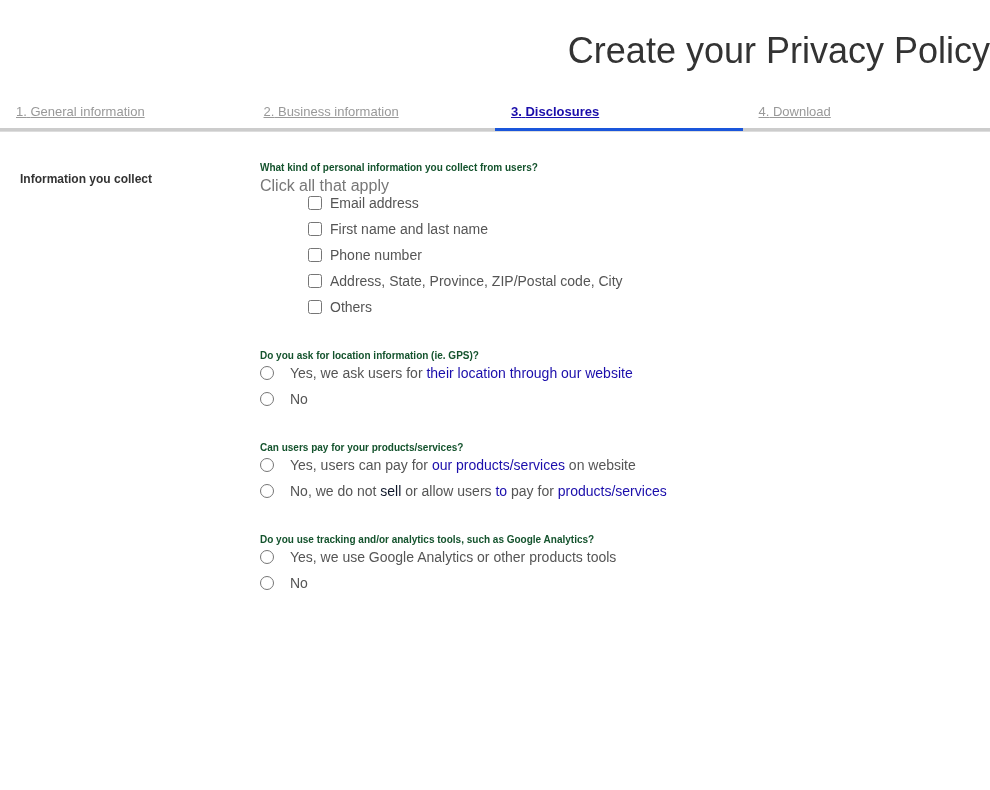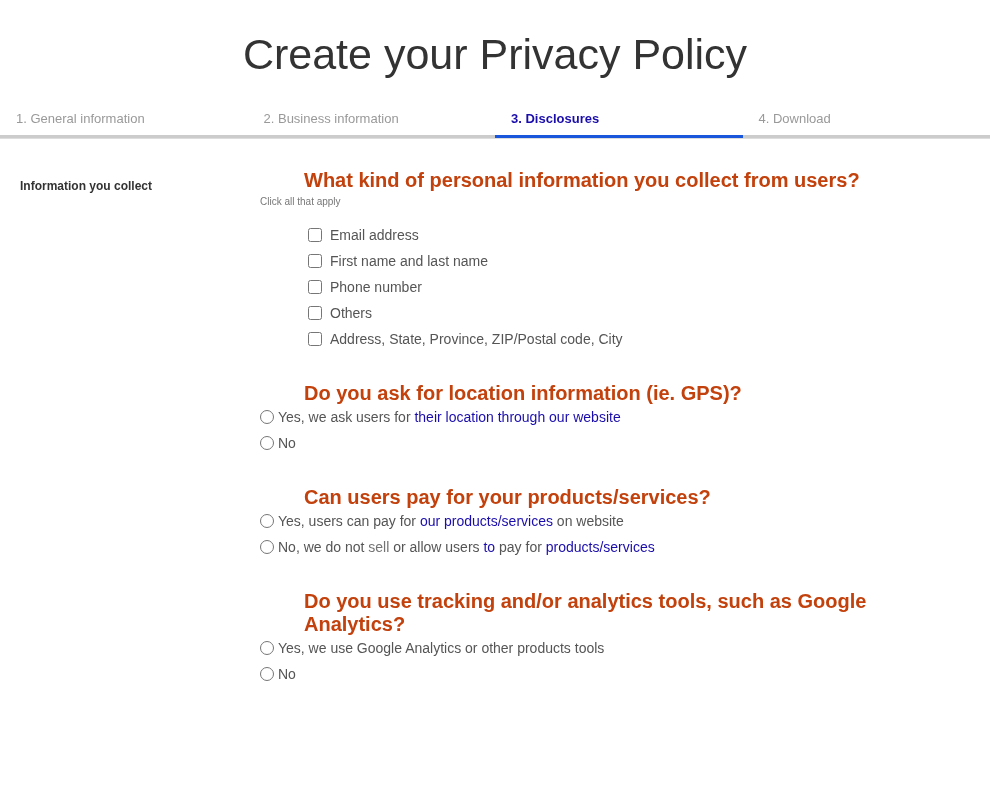--- a/index.html
+++ b/index.html
@@ -1,38 +1,39 @@
 <!DOCTYPE html>
 <html><head>
   <meta charset="utf-8">
   <style>
     * { box-sizing: border-box; margin: 0; padding: 0; }
     body { font-family: Arial, sans-serif; background: #fff; color: #333; font-size: 14px; }
 
     .page-title {
-      text-align: center;
-      font-size: 43px;
+      text-align: right;
+      font-size: 36px;
       font-weight: 300;
       color: #333;
       padding: 30px 0 20px;
     }
 
     .steps-nav {
       display: flex;
       border-bottom: 1px solid #ddd;
       margin-bottom: 30px;
     }
 
     .step {
       flex: 1;
       padding: 12px 16px;
       font-size: 13px;
       color: #999;
       position: relative;
       cursor: pointer;
+      text-decoration: underline;
     }
 
     .step::after {
       content: '';
       position: absolute;
       bottom: 0;
       left: 0;
       right: 0;
       height: 3px;
       background: #ccc;
@@ -74,31 +75,30 @@
     .content {
       flex: 1;
       padding-left: 20px;
     }
 
     .question-section {
       margin-bottom: 35px;
     }
 
     .question-title {
-      font-size: 20px;
+      font-size: 10px;
       font-weight: bold;
-      color: #c2410c;
+      color: #14532d;
       margin-bottom: 4px;
-      margin-left: 44px;
     }
 
     .question-subtitle {
-      font-size: 10px;
+      font-size: 16px;
       color: #777;
-      margin-bottom: 20px;
+      margin-bottom: 0;
     }
 
     .checkbox-item {
       display: flex;
       align-items: center;
       margin-bottom: 10px;
       gap: 8px;
       padding-left: 48px;
     }
 
@@ -113,21 +113,21 @@
     .checkbox-item label {
       font-size: 14px;
       color: #555;
       cursor: pointer;
     }
 
     .radio-item {
       display: flex;
       align-items: center;
       margin-bottom: 10px;
-      gap: 4px;
+      gap: 16px;
     }
 
     .radio-item input[type="radio"] {
       width: 14px;
       height: 14px;
       cursor: pointer;
       flex-shrink: 0;
     }
 
     .radio-item label {
@@ -135,21 +135,21 @@
       color: #555;
       cursor: pointer;
     }
 
     .link-text {
       color: #1a0dab;
       text-decoration: none;
     }
 
     .link-text-orange {
-      color: #737373;
+      color: #0f172a;
       text-decoration: none;
     }
   </style>
 </head>
 <body>
 
 <h1 class="page-title">Create your Privacy Policy</h1>
 
 <nav class="steps-nav">
   <div class="step completed">
@@ -187,26 +187,26 @@
       </div>
       <div class="checkbox-item">
         <input type="checkbox" id="name" style="">
         <label for="name">First name and last name</label>
       </div>
       <div class="checkbox-item">
         <input type="checkbox" id="phone" style="">
         <label for="phone">Phone number</label>
       </div>
       <div class="checkbox-item">
+        <input type="checkbox" id="address" style="">
+        <label for="address">Address, State, Province, ZIP/Postal code, City</label>
+      </div>
+      <div class="checkbox-item">
         <input type="checkbox" id="others" style="">
         <label for="others">Others</label>
-      </div>
-      <div class="checkbox-item">
-        <input type="checkbox" id="address" style="">
-        <label for="address">Address, State, Province, ZIP/Postal code, City</label>
       </div>
     </section>
 
     <section class="question-section">
       <div class="question-title">Do you ask for location information (ie. GPS)?</div>
 
       <div class="radio-item">
         <input type="radio" id="location_yes" name="location" style="">
         <label for="location_yes">
           Yes, we ask users for <a href="#" class="link-text">their location through our website</a>

